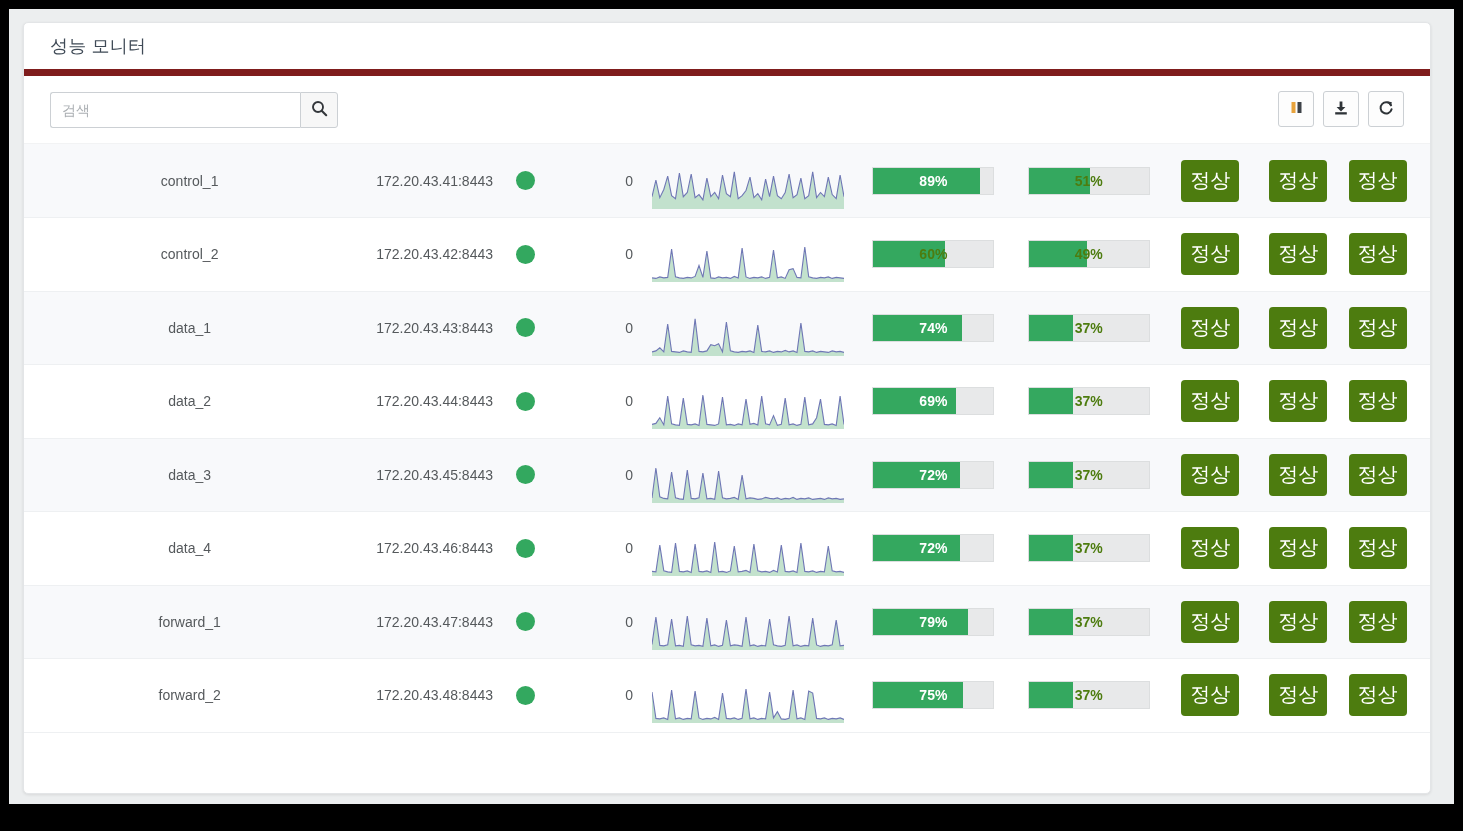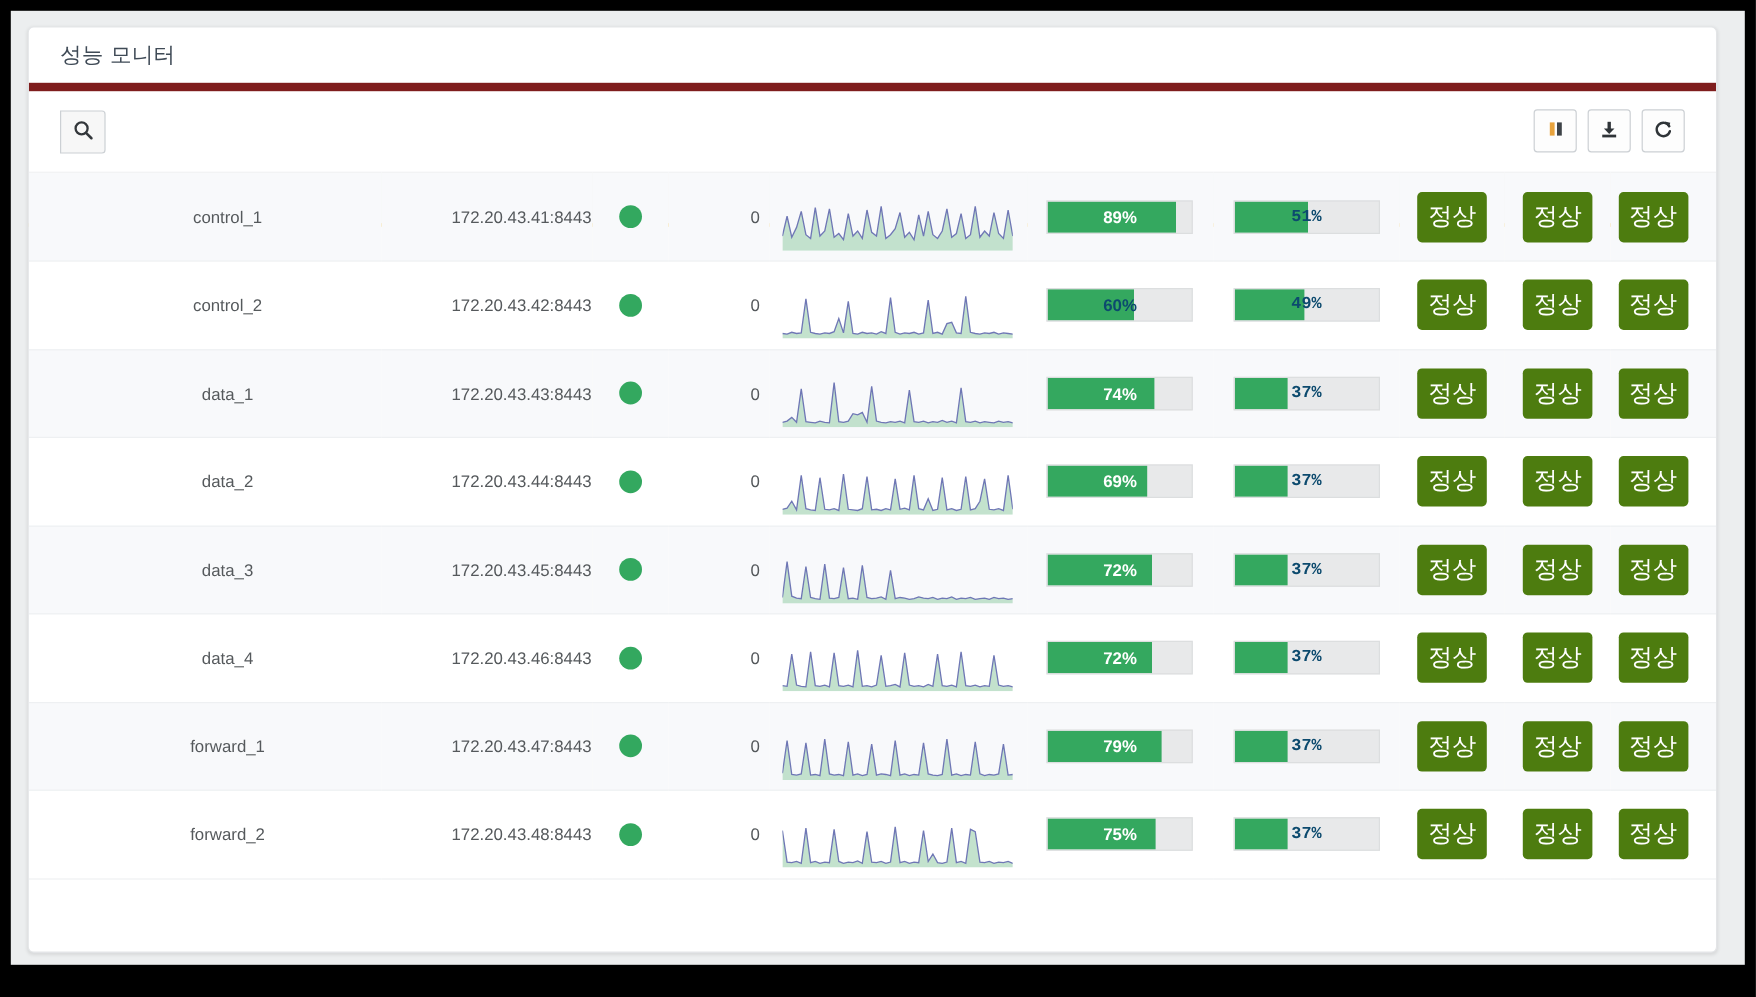--- a/index.html
+++ b/index.html
@@ -112,21 +112,21 @@
     font-size: 14px;
     color: #55595c;
     vertical-align: middle;
   }
   .c-node  { width: 288px; padding-left: 38px; text-align: center; }
   .c-ip    { width: 172px; text-align: right; }
   .c-state { width: 62px;  text-align: center; }
   .c-eps   { width: 82px;  text-align: right; padding-right: 8px; }
   .c-cpu   { width: 210px; text-align: center; }
   .c-mem   { width: 152px; text-align: center; }
-  .c-disk  { width: 152px; text-align: center; font-family: Liberation Mono, monospace; }
+  .c-disk  { width: 152px; text-align: center; }
   .c-gc    { width: 86px;  text-align: center; }
   .c-udp   { width: 86px;  text-align: center; }
   .c-col   { width: 86px;  text-align: center; padding-right: 18px; }
 
   th.c-node { text-align: left; padding-left: 26px; }
   th.c-ip { text-align: right; }
   th.c-eps { text-align: right; padding-right: 8px; }
   th.c-col { padding-right: 18px; }
 
   .dot {
@@ -146,21 +146,21 @@
     overflow: hidden;
   }
   .bar-fill {
     position: absolute; left: 0; top: 0; bottom: 0;
     background: #34a85f;
   }
   .bar-label {
     position: absolute; left: 0; right: 0; top: 0; bottom: 0;
     display: flex; align-items: center; justify-content: center;
     font-size: 14px; font-weight: bold;
-    color: #0c4a6e;
+    color: #4d7c0f;
     z-index: 2;
   }
   .bar-label.on-fill { color: #ffffff; text-align: center; }
   .badge {
     display: inline-block;
     min-width: 58px;
     padding: 7px 0 8px 0;
     background: #4d7c0f;
     color: #ffffff;
     font-size: 20px;
@@ -174,20 +174,21 @@
 <div id="viewport">
   <div id="page">
     <div class="card">
 
       <div class="card-header">
         <div class="card-title">성능 모니터</div>
       </div>
 
       <div class="toolbar">
         <div class="search-group">
+          <input class="search-input" type="text" placeholder="검색" style="">
           <button class="search-btn">
             <span>
               <svg width="17" height="17" viewBox="0 0 17 17">
                 <circle cx="7" cy="7" r="5" fill="none" stroke="#33373b" stroke-width="1.9"></circle>
                 <line x1="10.7" y1="10.7" x2="15.2" y2="15.2" stroke="#33373b" stroke-width="2.1" stroke-linecap="round"></line>
               </svg>
             </span>
           </button>
         </div>
 

